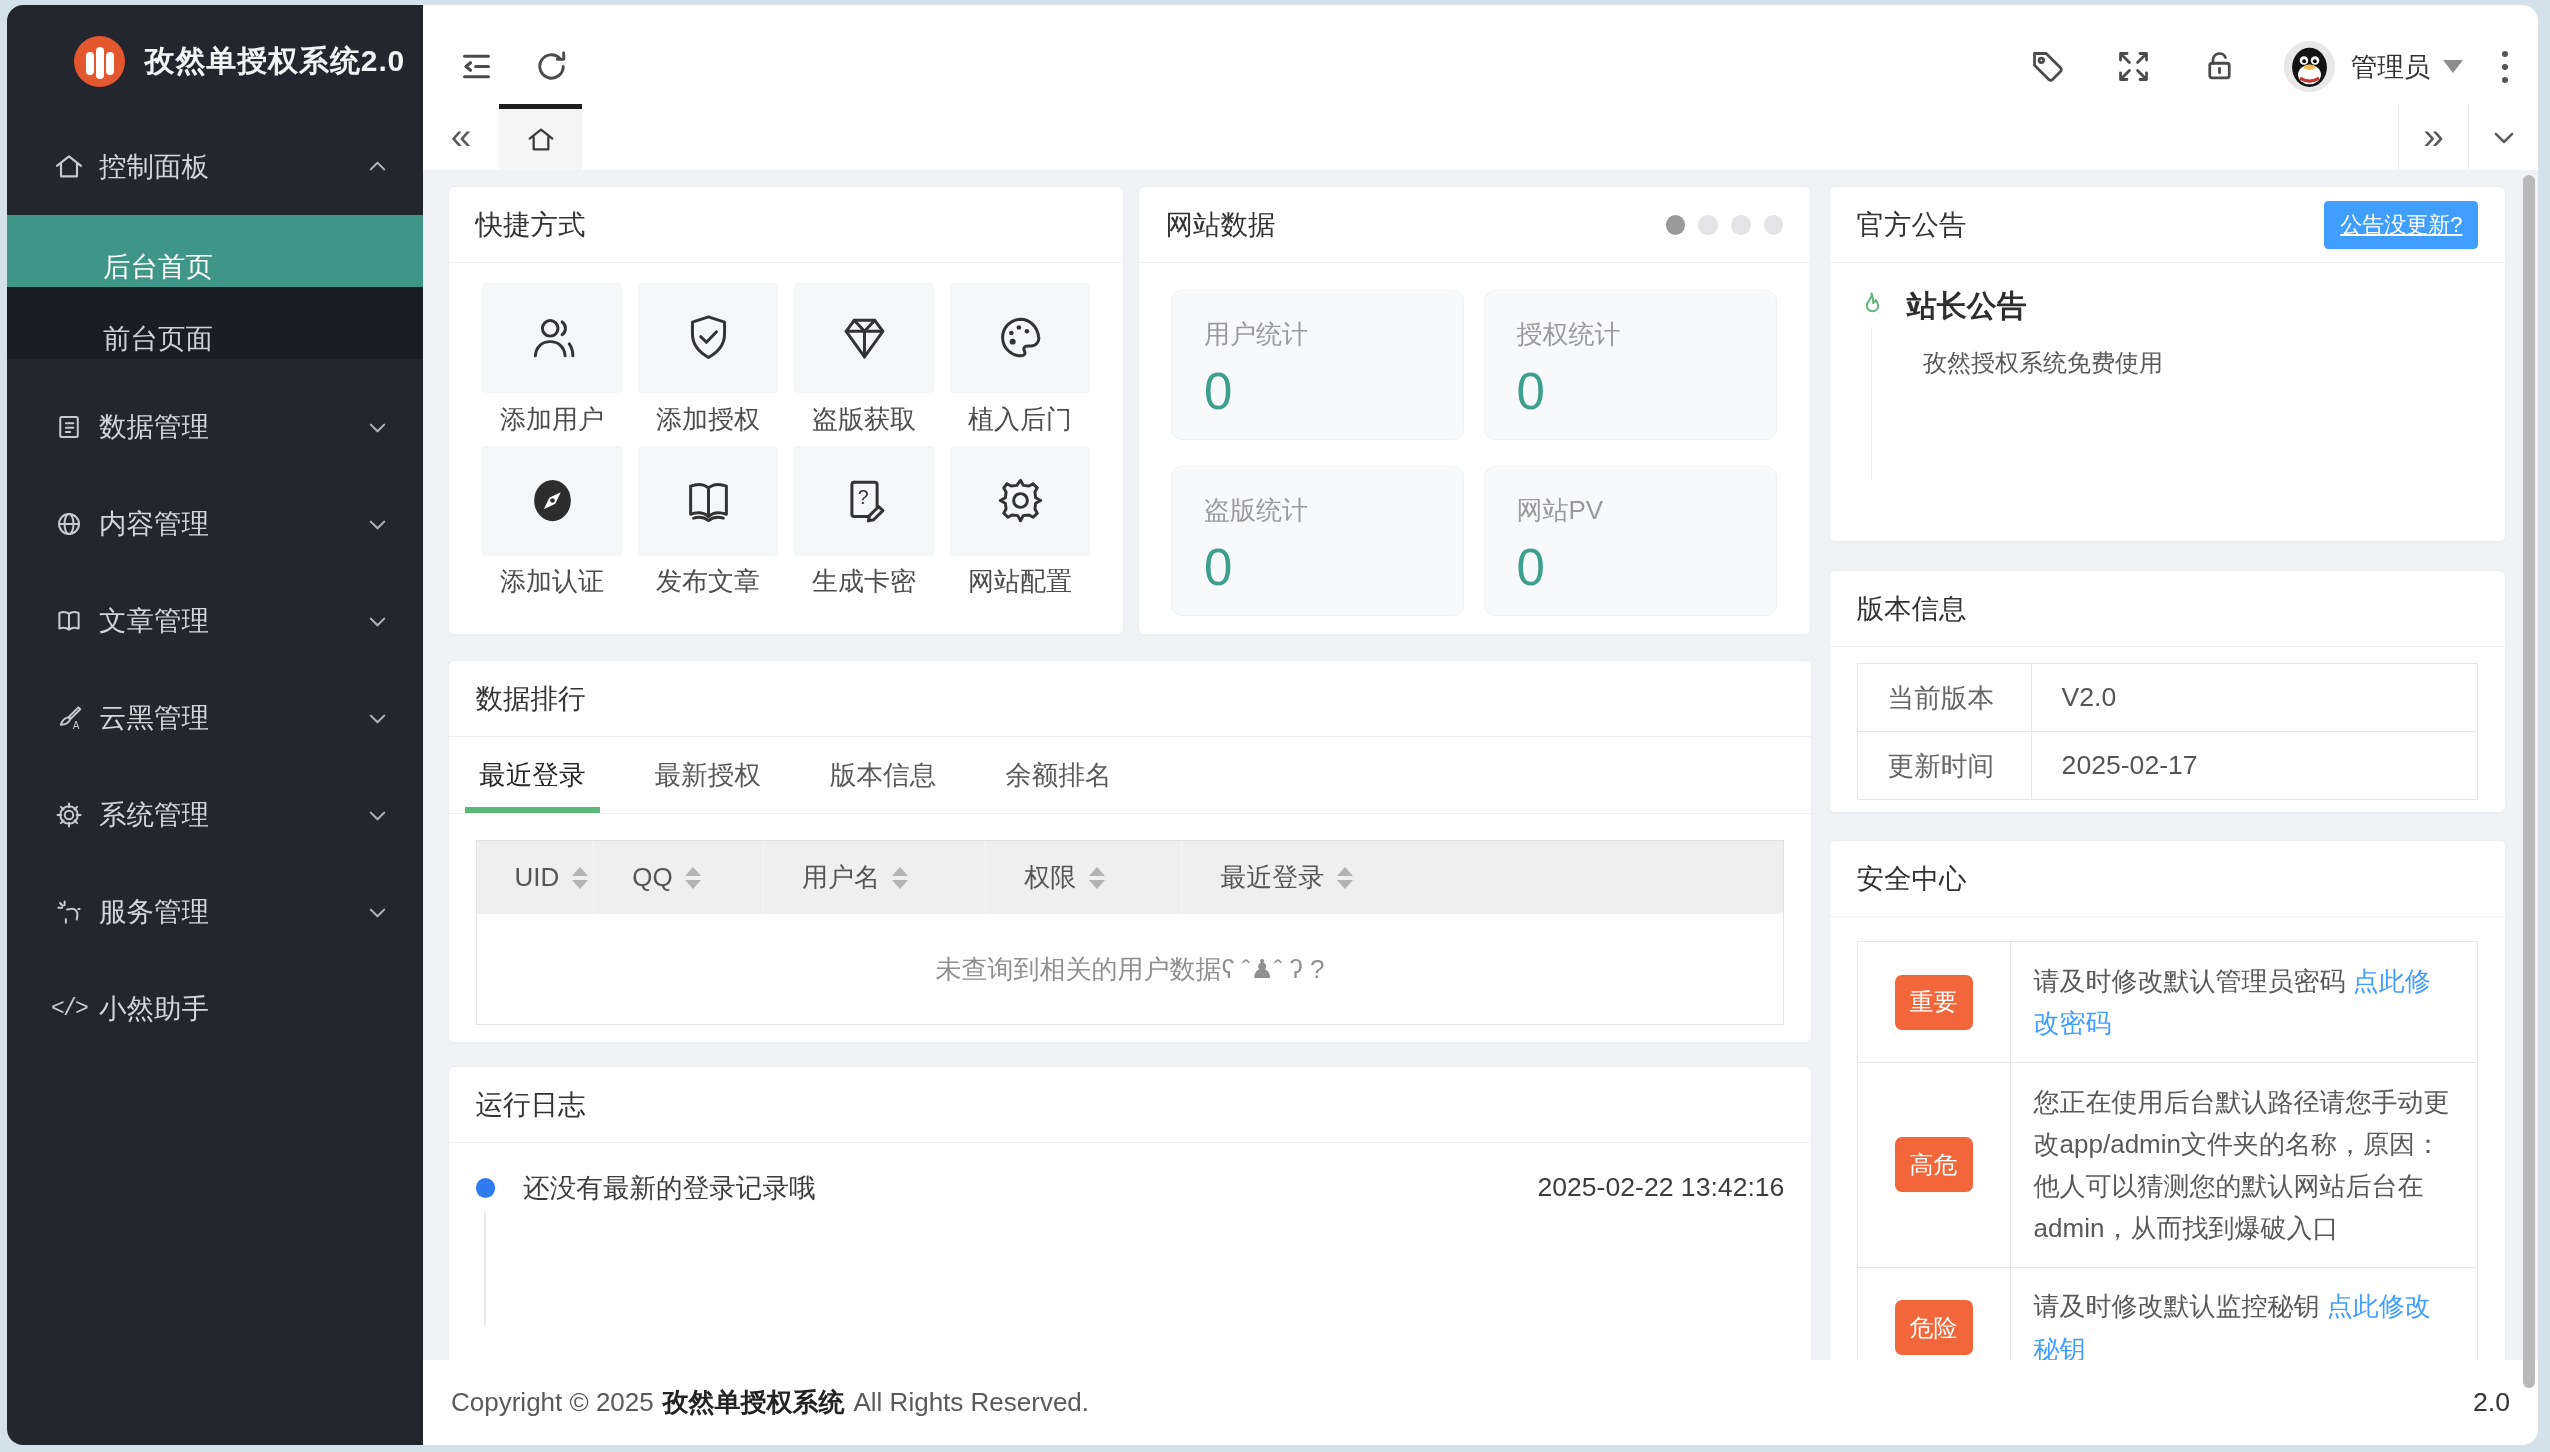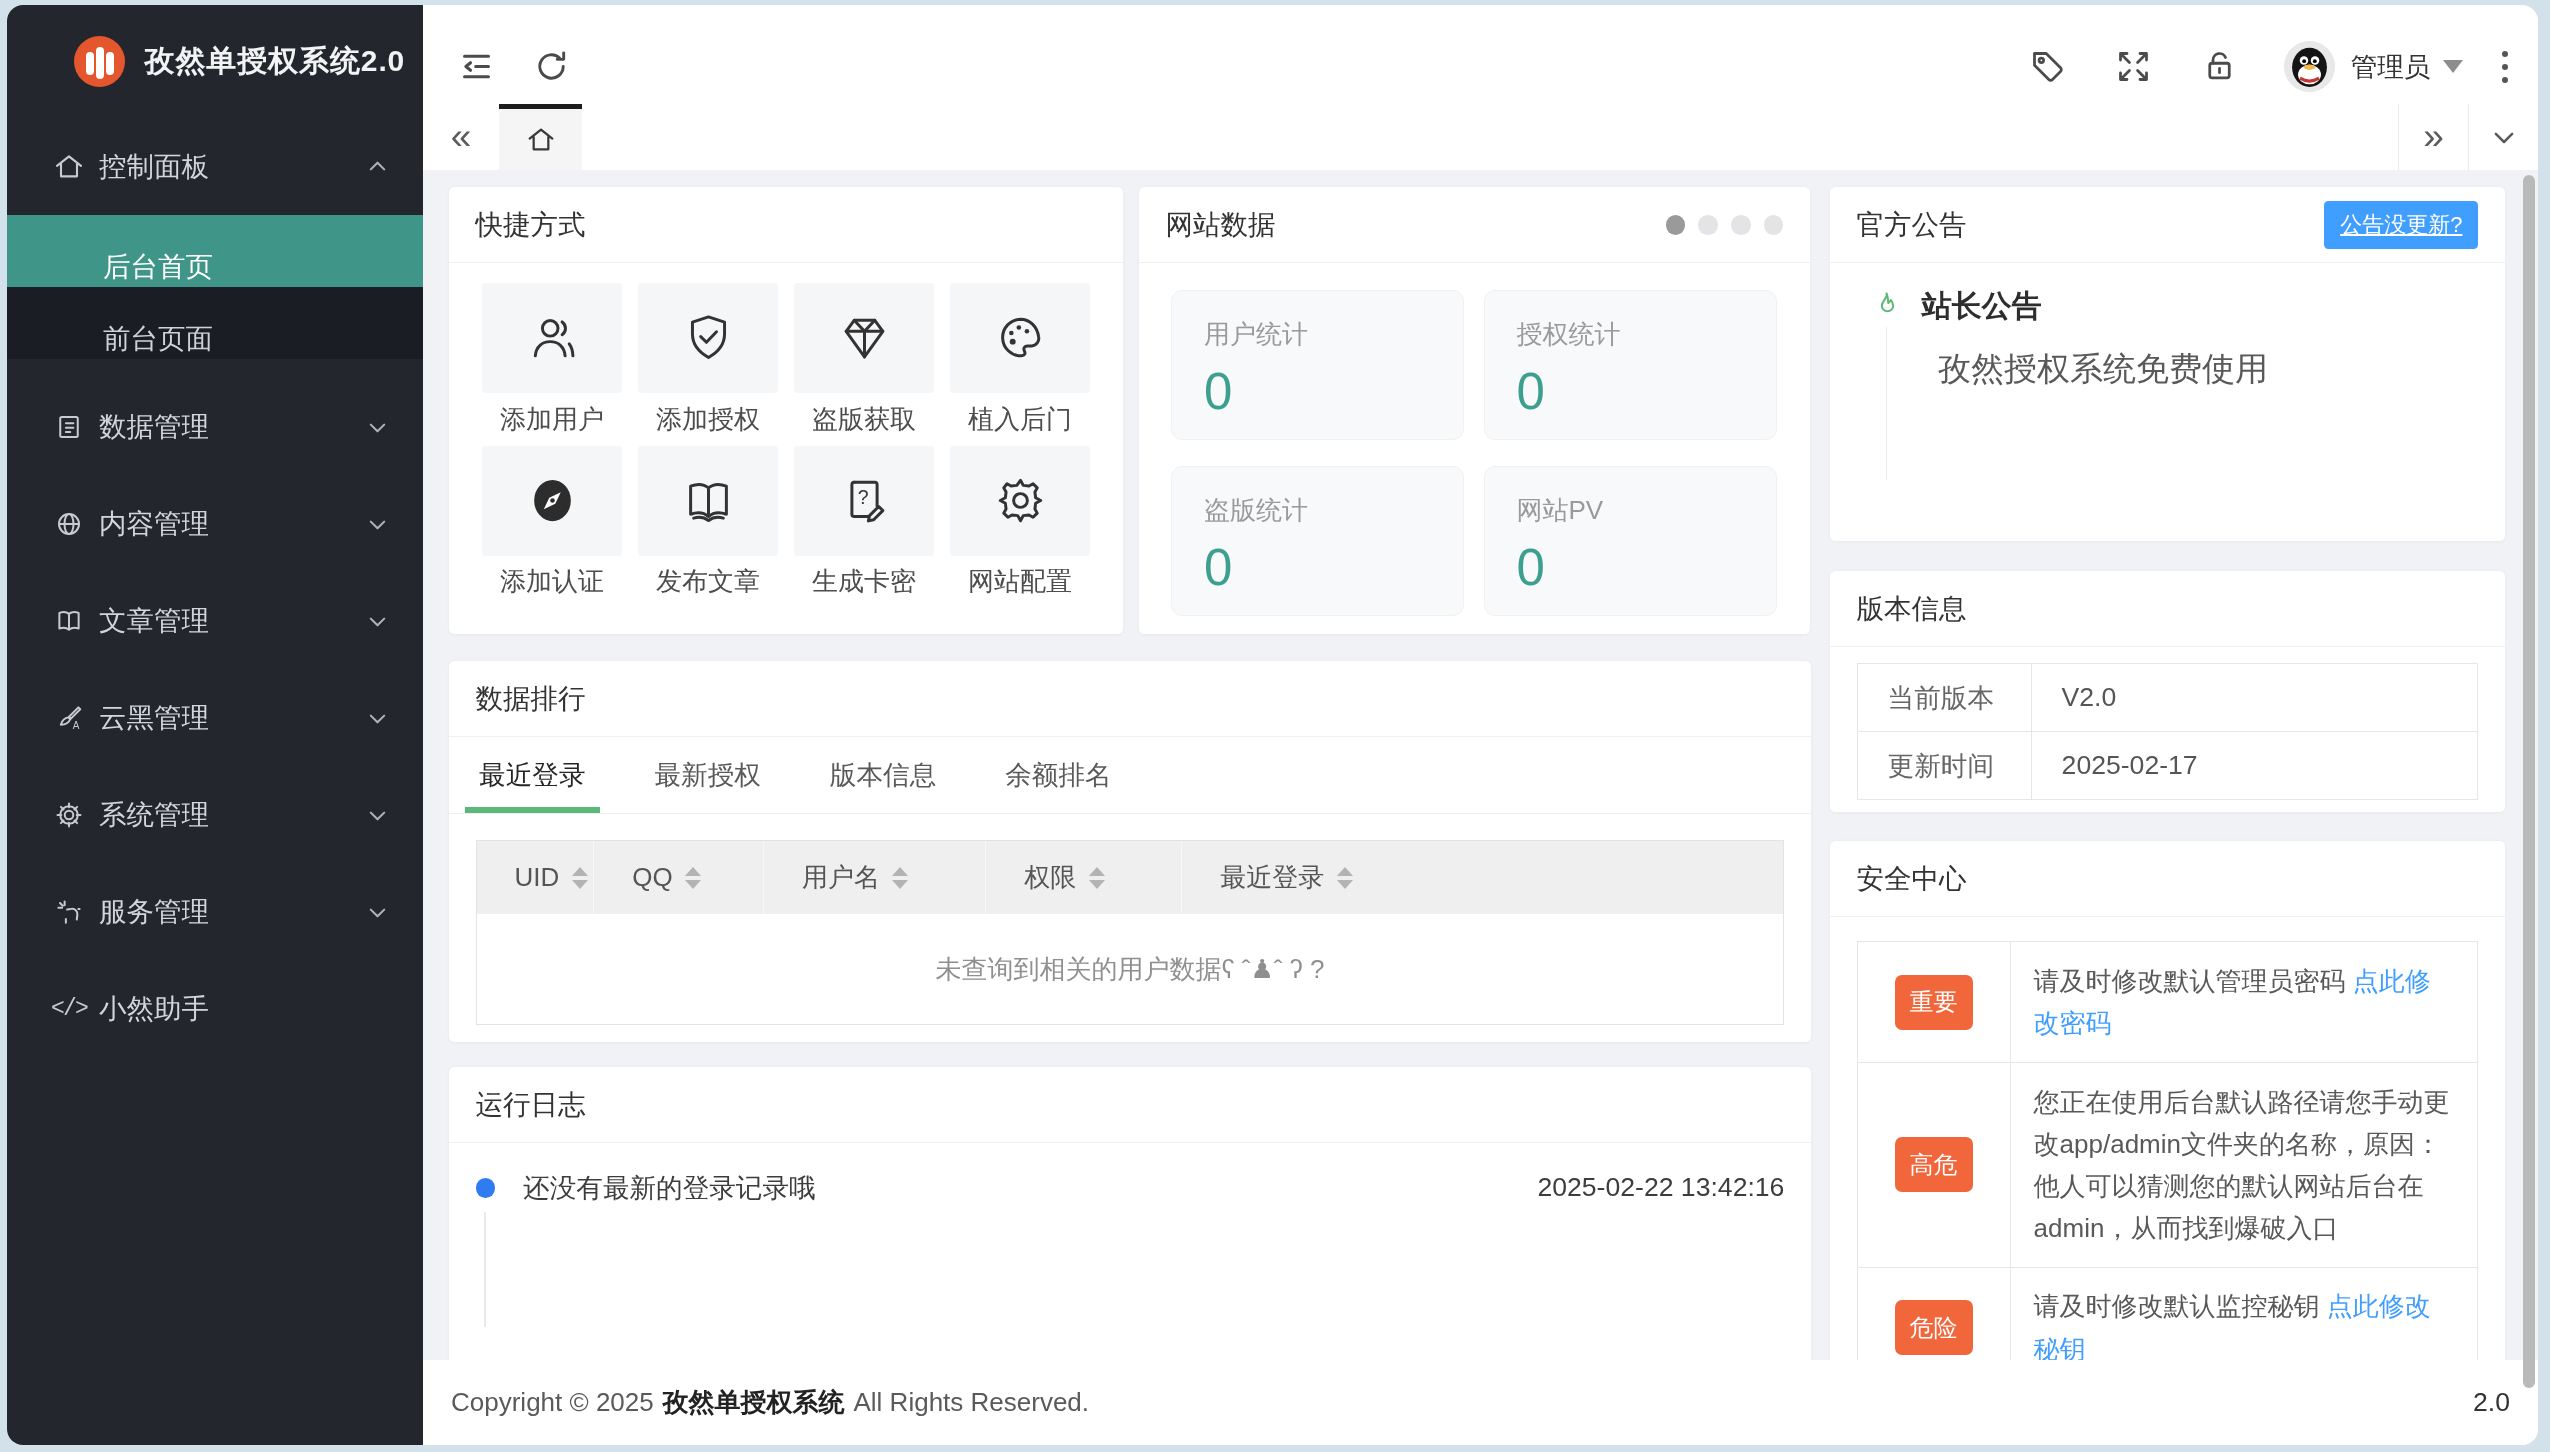--- a/index.html
+++ b/index.html
@@ -71,25 +71,25 @@
   .dots i{width:19.5px;height:19.5px;border-radius:50%;background:#e4e4e6;cursor:pointer;}
   .dots i.on{background:#9a9a9a;}
   .st-grid{padding:26.6px 32px 0;display:flex;flex-wrap:wrap;gap:26px 19.5px;}
   .st-tile{width:293px;height:150px;background:#f8f9fa;border:0.9px solid #f1f1f1;border-radius:11px;box-sizing:border-box;padding:26.6px 32px;}
   .st-lb{font-size:26px;color:#9a9a9a;}
   .st-val{margin-top:14px;font-size:51px;font-weight:400;color:#3da08e;line-height:1;}
 
   
   .ann{left:1407px;top:17px;width:675px;height:354px;}
   .ann-btn{background:#409eff;color:#fff;font-size:22px;padding:8.9px 16px;border-radius:4.4px;cursor:pointer;text-decoration:underline;}
-  .ann-body{padding:23px 39px 0;}
+  .ann-body{padding:23px 24px 0;}
   .ann-t{display:flex;align-items:center;}
   .ann-t .flame{width:35px;height:35px;color:#5fb878;flex:0 0 auto;}
   .ann-t .pt{margin-left:17.7px;font-size:30px;font-weight:700;color:#2e2e2e;}
-  .ann-post{margin-left:17px;border-left:1.8px solid #ececec;padding:19.5px 0 0 51px;height:133px;font-size:33px;color:#595959;}
+  .ann-post{margin-left:17px;border-left:1.8px solid #ececec;padding:19.5px 0 0 51px;height:133px;font-size:24px;color:#595959;}
 
   
   .ver{left:1407px;top:401px;width:675px;height:241px;}
   .ver-tb{margin:16px 26.6px 0;border:0.9px solid #e6e6e6;}
   .ver-row{display:flex;height:67px;border-bottom:0.9px solid #e6e6e6;}
   .ver-row:last-child{border-bottom:none;}
   .ver-k{width:174px;border-right:0.9px solid #e6e6e6;display:flex;align-items:center;padding-left:30px;font-size:26.6px;color:#666;box-sizing:border-box;flex:0 0 auto;}
   .ver-v{display:flex;align-items:center;padding-left:30px;font-size:26.6px;color:#555;}
 
   

